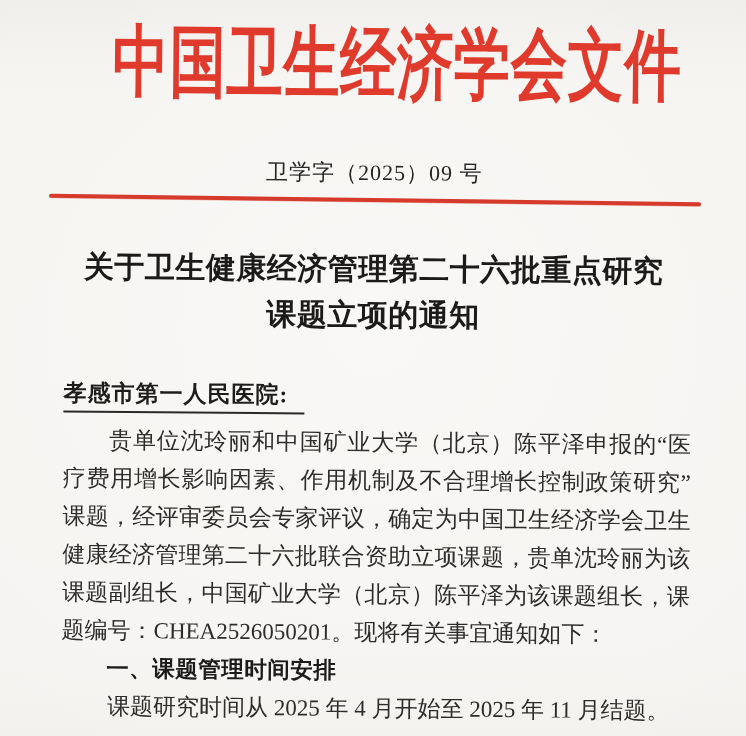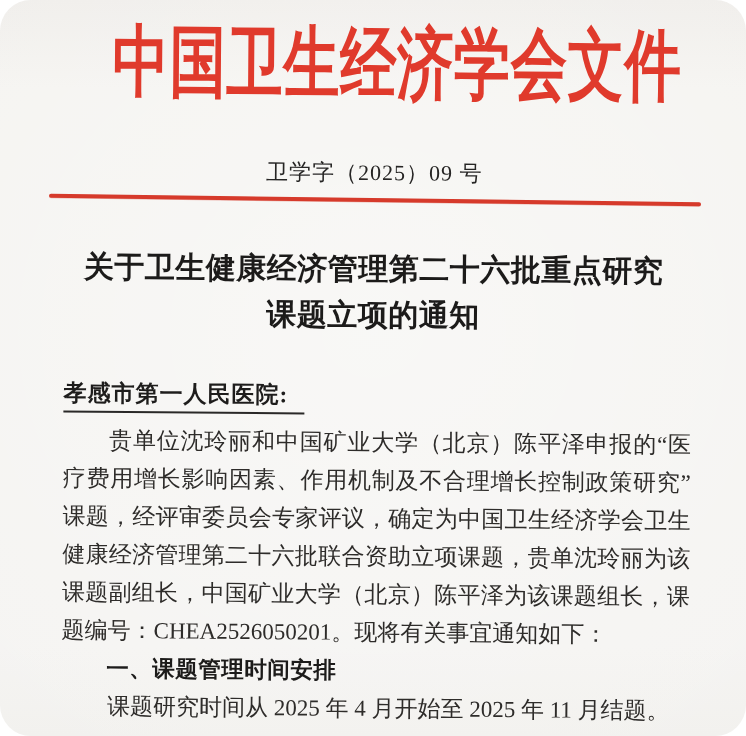--- a/index.html
+++ b/index.html
@@ -10,21 +10,20 @@
   }
 
   .page {
     position: relative;
     width: 746px; height: 736px;
     overflow: hidden;
     background:
       radial-gradient(ellipse 130% 120% at 50% 45%, rgba(255,255,255,0.35) 0%, rgba(255,255,255,0) 60%),
       linear-gradient(180deg, #f0eeeb 0%, #f5f4f1 12%, #f5f4f2 88%, #f2f1ee 100%);
     color: #2d2b29;
-    border-radius: 31px;
   }
 
   
   .scan-tilt {
     position: absolute;
     inset: 0;
     transform: rotate(0.45deg);
     transform-origin: 50% 45%;
   }
 

